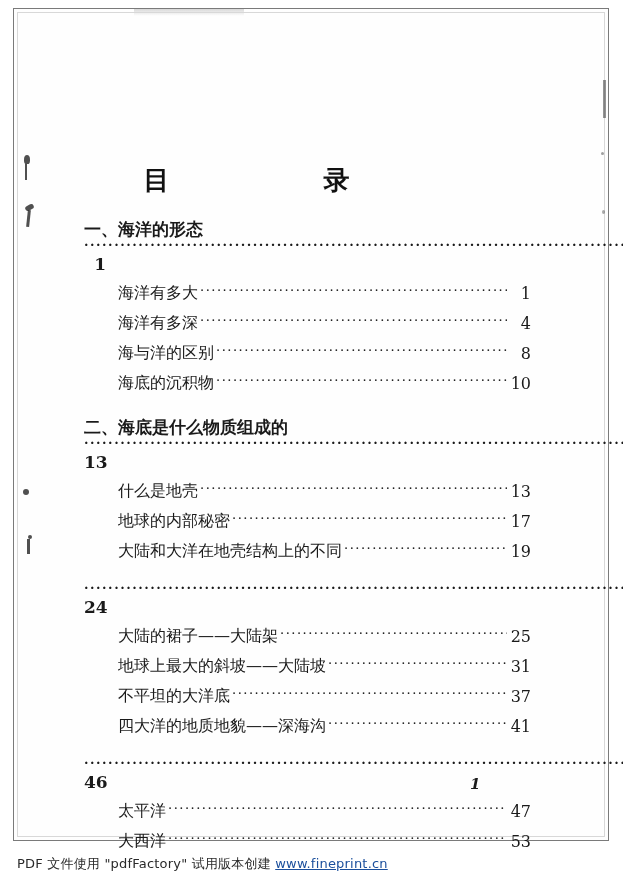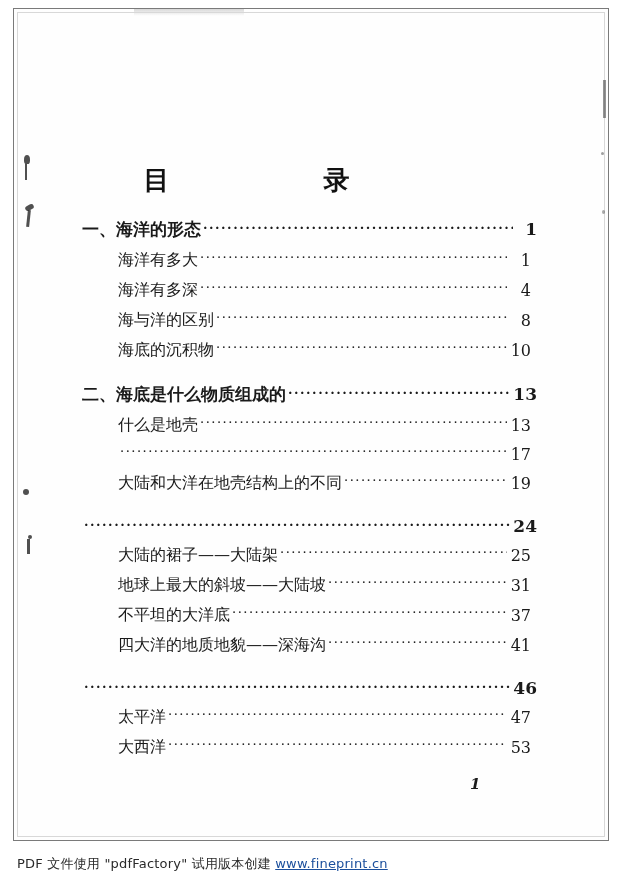--- a/index.html
+++ b/index.html
@@ -116,20 +116,21 @@
   }
 
   
   .lvl1 {
     font-size: 17px;
     font-weight: bold;
     margin-top: 22px;
     margin-bottom: 4px;
     padding-left: 0px;
     padding-right: 0px;
+    flex-direction: column;
   }
   .lvl1 .page { font-weight: bold; }
 
   
   .lvl2 {
     font-size: 16px;
     padding-left: 36px;
     padding-right: 6px;
     margin-top: 9px;
     align-items: center;
@@ -222,20 +223,21 @@
     <span class="page">13</span>
   </div>
 
   <div class="entry lvl2">
     <span class="label">什么是地壳</span>
     <span class="dots">·····························································································································</span>
     <span class="page">13</span>
   </div>
 
   <div class="entry lvl2">
+    <span class="label">地球的内部秘密</span>
     <span class="dots">·····························································································································</span>
     <span class="page">17</span>
   </div>
 
   <div class="entry lvl2">
     <span class="label">大陆和大洋在地壳结构上的不同</span>
     <span class="dots">·····························································································································</span>
     <span class="page">19</span>
   </div>
 

